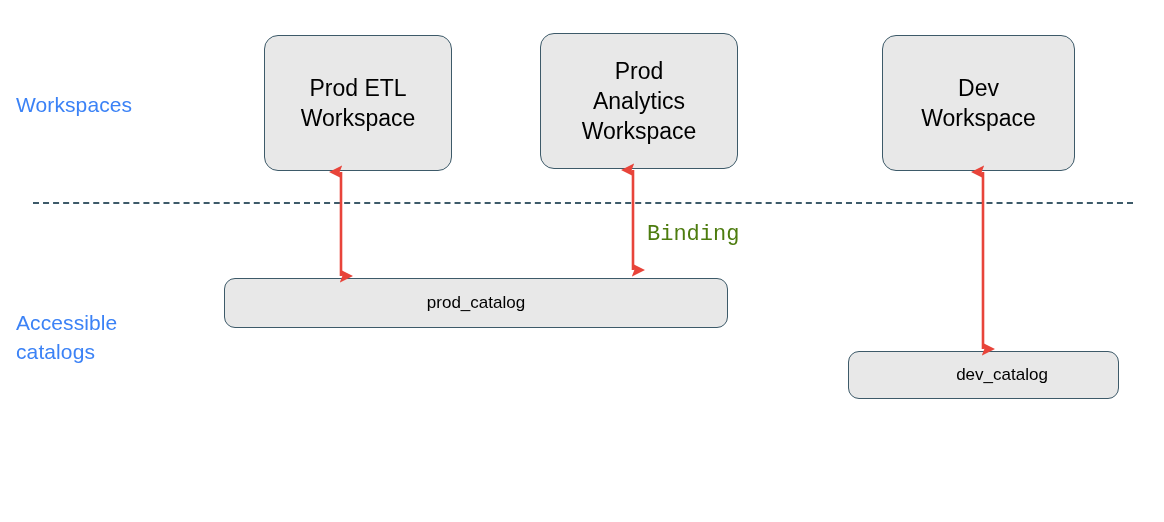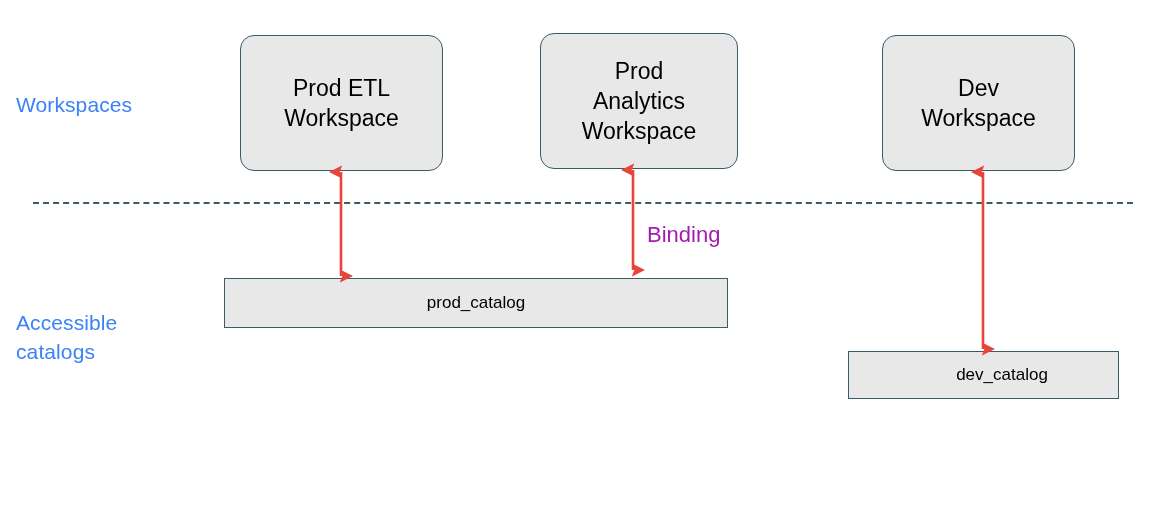--- a/index.html
+++ b/index.html
@@ -56,47 +56,47 @@
     color: #000000;
     white-space: pre-line;
   }
   .workspace-node {
     font-size: 23px;
     line-height: 30px;
   }
   .catalog-node {
     font-size: 17px;
     line-height: 22px;
-    border-radius: 0;
+    border-radius: 11px;
     text-align: center;
   }
 
-  #node-prod-etl        { left: 240px; top: 35px;  width: 203px; height: 136px; }
+  #node-prod-etl        { left: 264px; top: 35px;  width: 188px; height: 136px; }
   #node-prod-analytics  { left: 540px; top: 33px;  width: 198px; height: 136px; }
   #node-dev             { left: 882px; top: 35px;  width: 193px; height: 136px; }
   #node-prod-catalog    { left: 224px; top: 278px; width: 504px; height: 50px; }
   #node-dev-catalog     { left: 848px; top: 351px; width: 271px; height: 48px; padding-left: 37px; }
 
   
   .arrow-svg {
     position: absolute;
     overflow: visible;
     pointer-events: none;
   }
   #arrow-prod-etl       { left: 327px; top: 164px; }
   #arrow-prod-analytics { left: 619px; top: 162px; }
   #arrow-dev            { left: 969px; top: 164px; }
 
   
   #binding-label {
     position: absolute;
     left: 647px;
     top: 221px;
-    color: #a21caf;
-    font-family: Liberation Sans, sans-serif;
+    color: #4d7c0f;
+    font-family: Liberation Mono, monospace;
     font-size: 22px;
     line-height: 28px;
     letter-spacing: 0px;
     white-space: nowrap;
   }
 </style>
 </head>
 <body>
 
 <div id="canvas">

